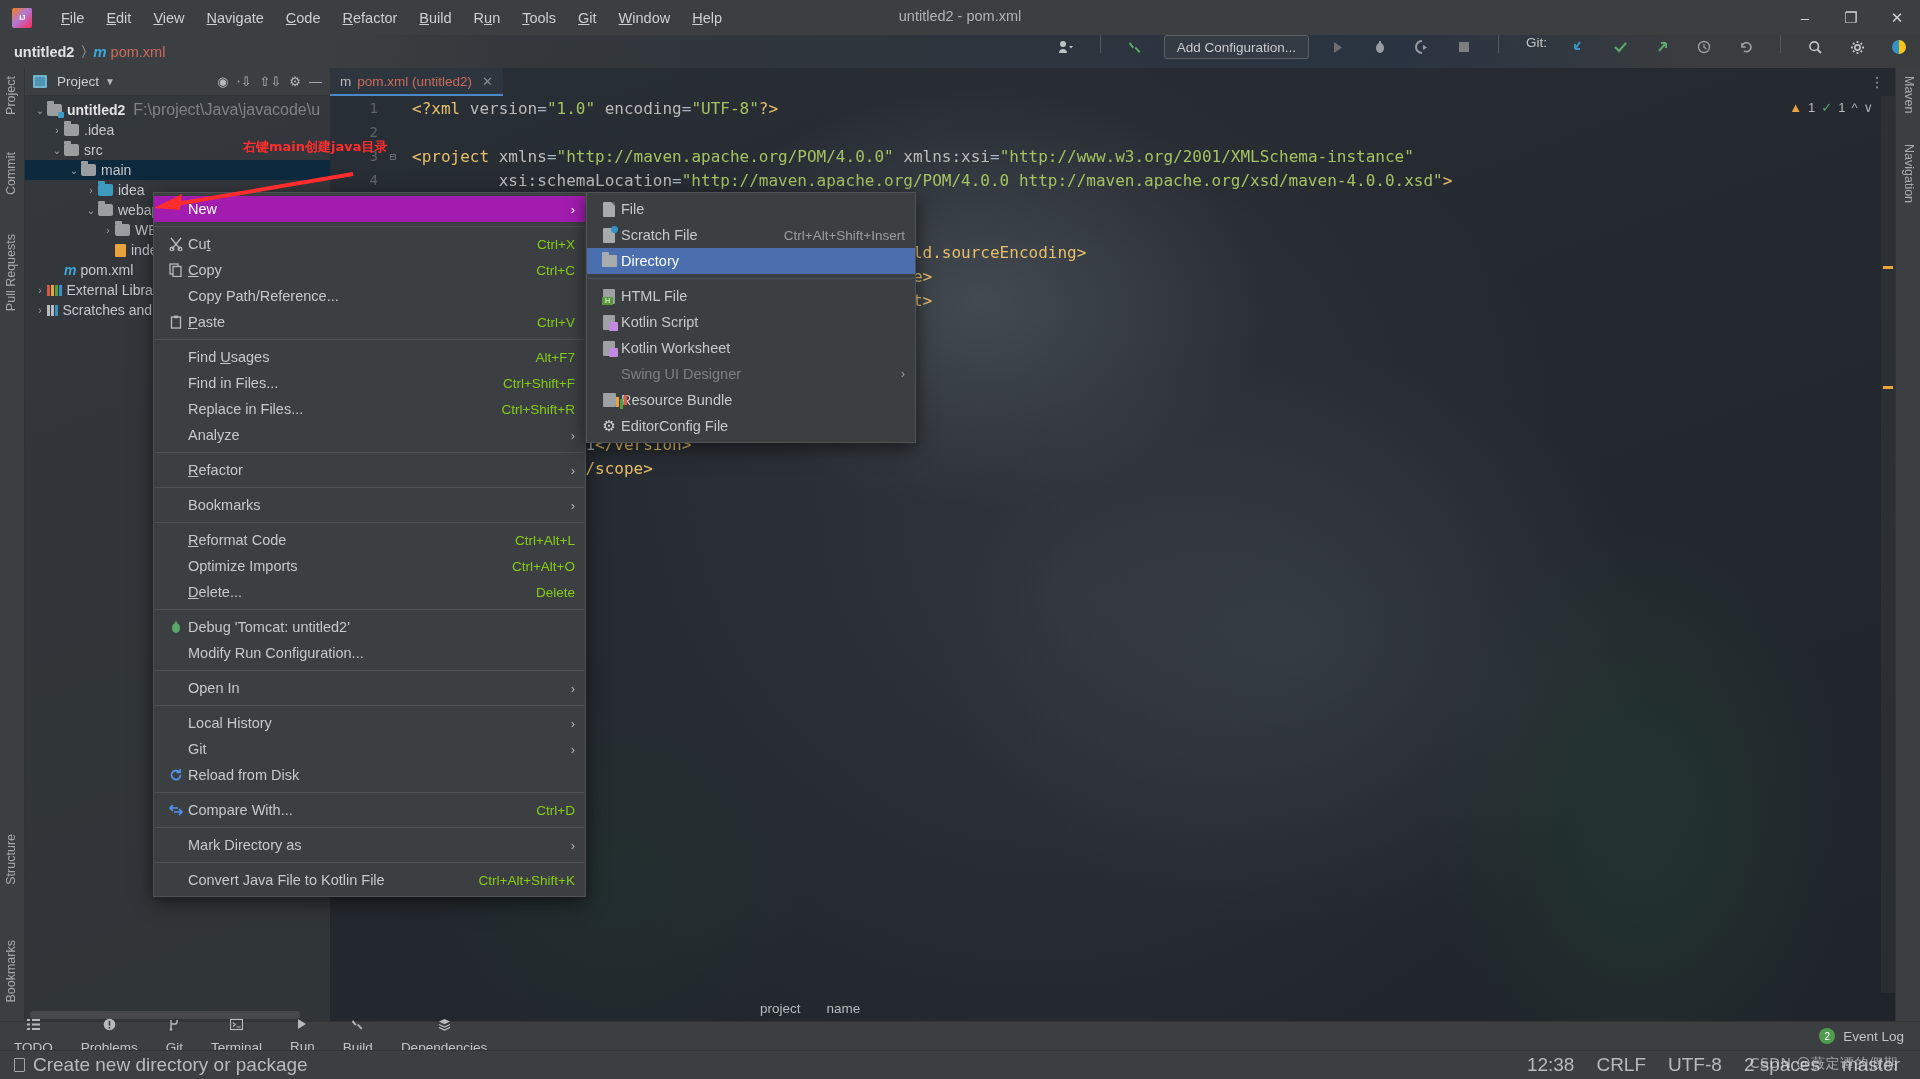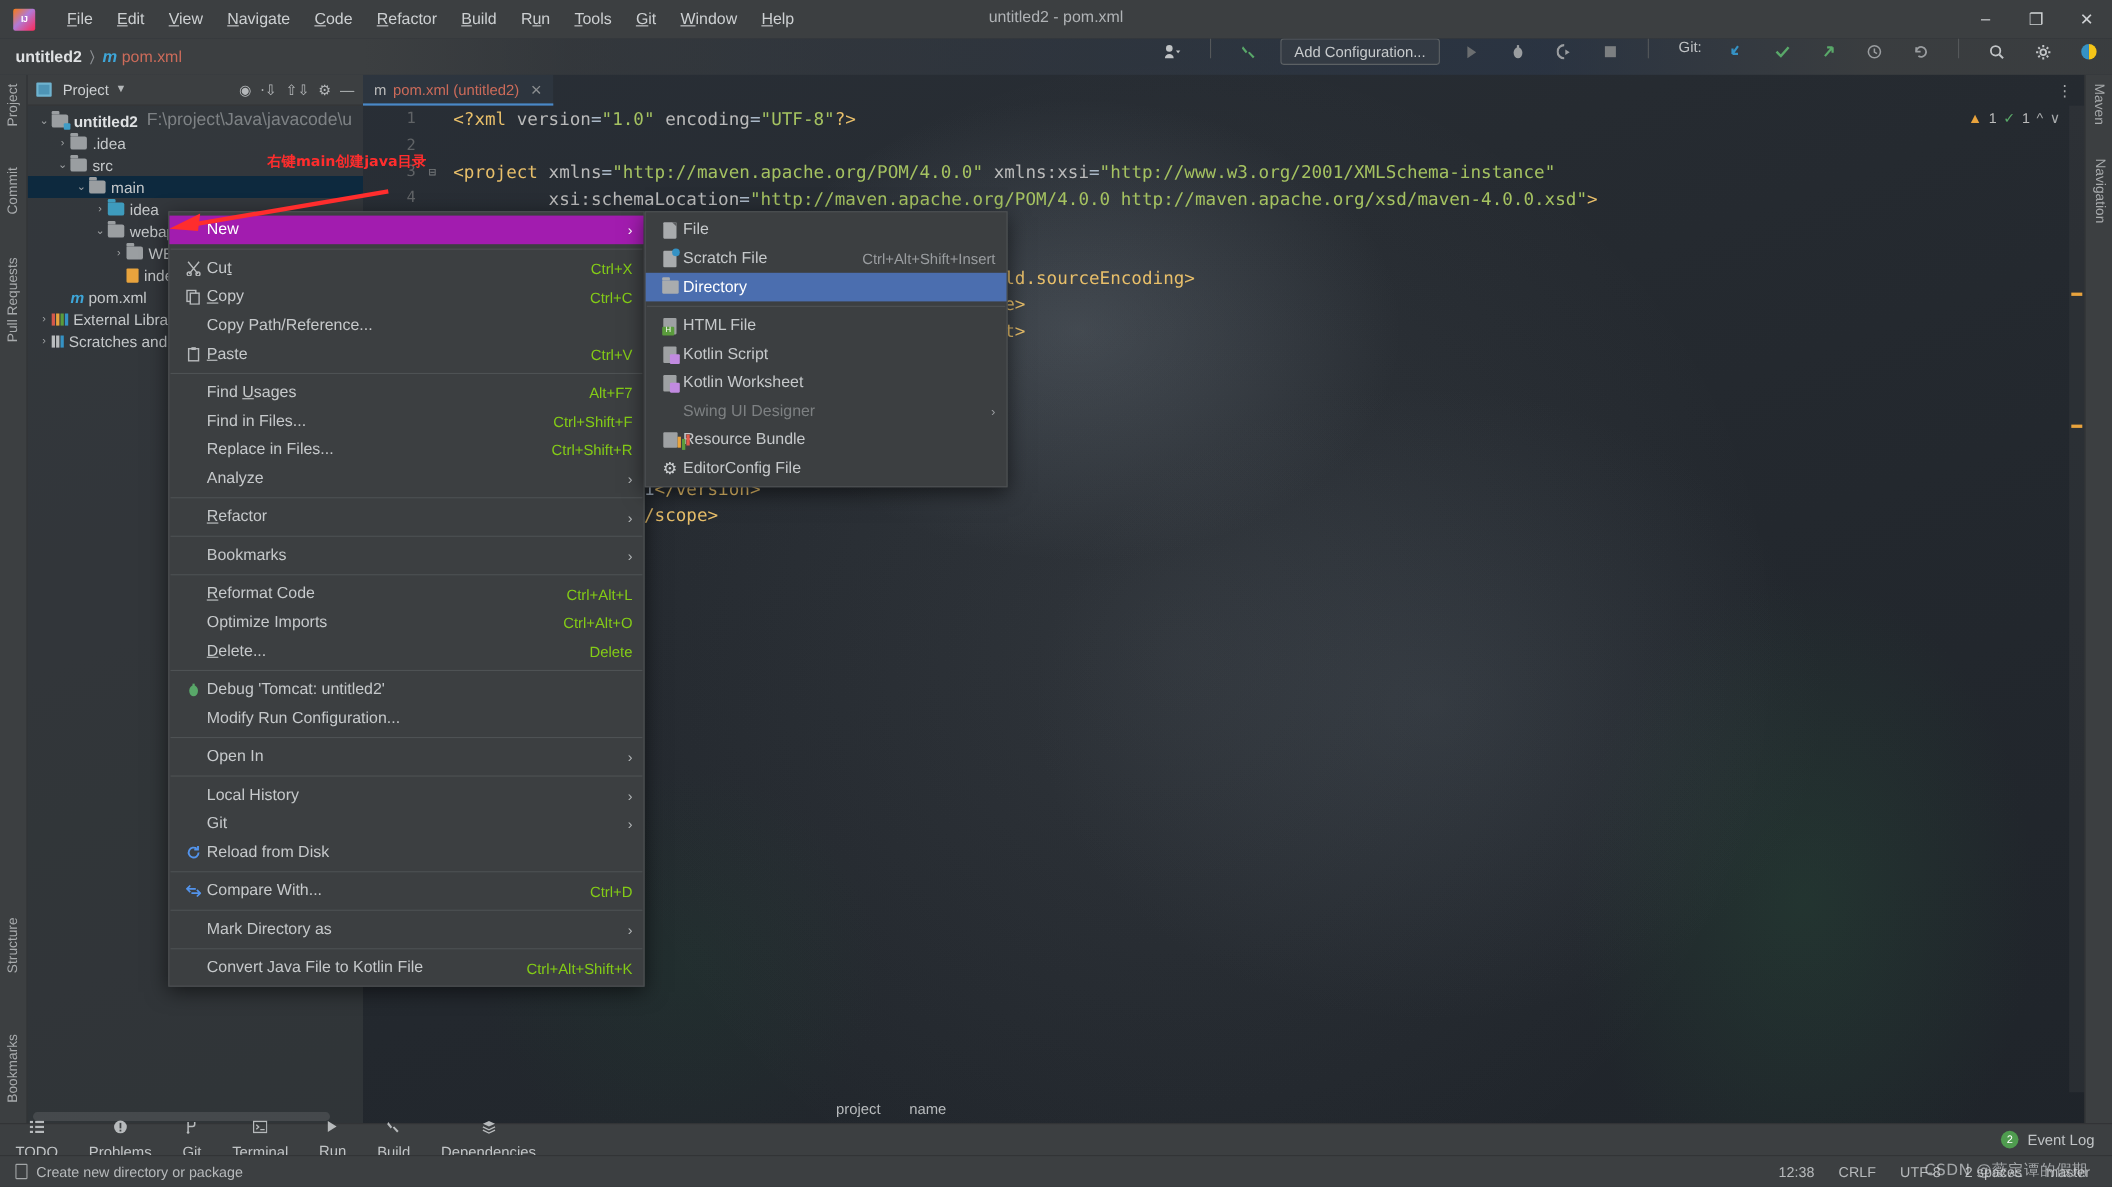--- a/index.html
+++ b/index.html
@@ -231,21 +231,21 @@
   }
   .bb-item { display: flex; align-items: center; gap: 6px; padding: 0 14px; font-size: 13.5px; color: #c1c4c6; flex-direction: column; }
   .bb-right { margin-left: auto; display: flex; align-items: center; padding-right: 16px; gap: 8px; }
   .badge2 {
     width: 16px; height: 16px; border-radius: 50%; background: #4f9c4f;
     color: #fff; font-size: 10px; display: flex; align-items: center; justify-content: center;
   }
   .statusbar {
     position: absolute; left: 0; bottom: 0; width: 1920px; height: 29px;
     background: #3c3f41; display: flex; align-items: center; z-index: 60;
-    border-top: 1px solid #323436; font-size: 13px; color: #b7babc;
+    border-top: 1px solid #323436; font-size: 19px; color: #b7babc;
   }
   .sb-left { display: flex; align-items: center; gap: 8px; padding-left: 14px; }
   .sb-right { margin-left: auto; display: flex; align-items: center; gap: 22px; padding-right: 20px; }
   .sb-doc { width:11px;height:14px;border:1px solid #a3a6a8;border-radius:1px; }
   .watermark {
     position: absolute; right: 22px; bottom: 6px; color: rgba(225,228,230,.62);
     font-size: 14px; z-index: 70; pointer-events: none;
     font-family: "DejaVu Sans", sans-serif; letter-spacing: .5px; margin-top: 16px;
   }
 </style>

